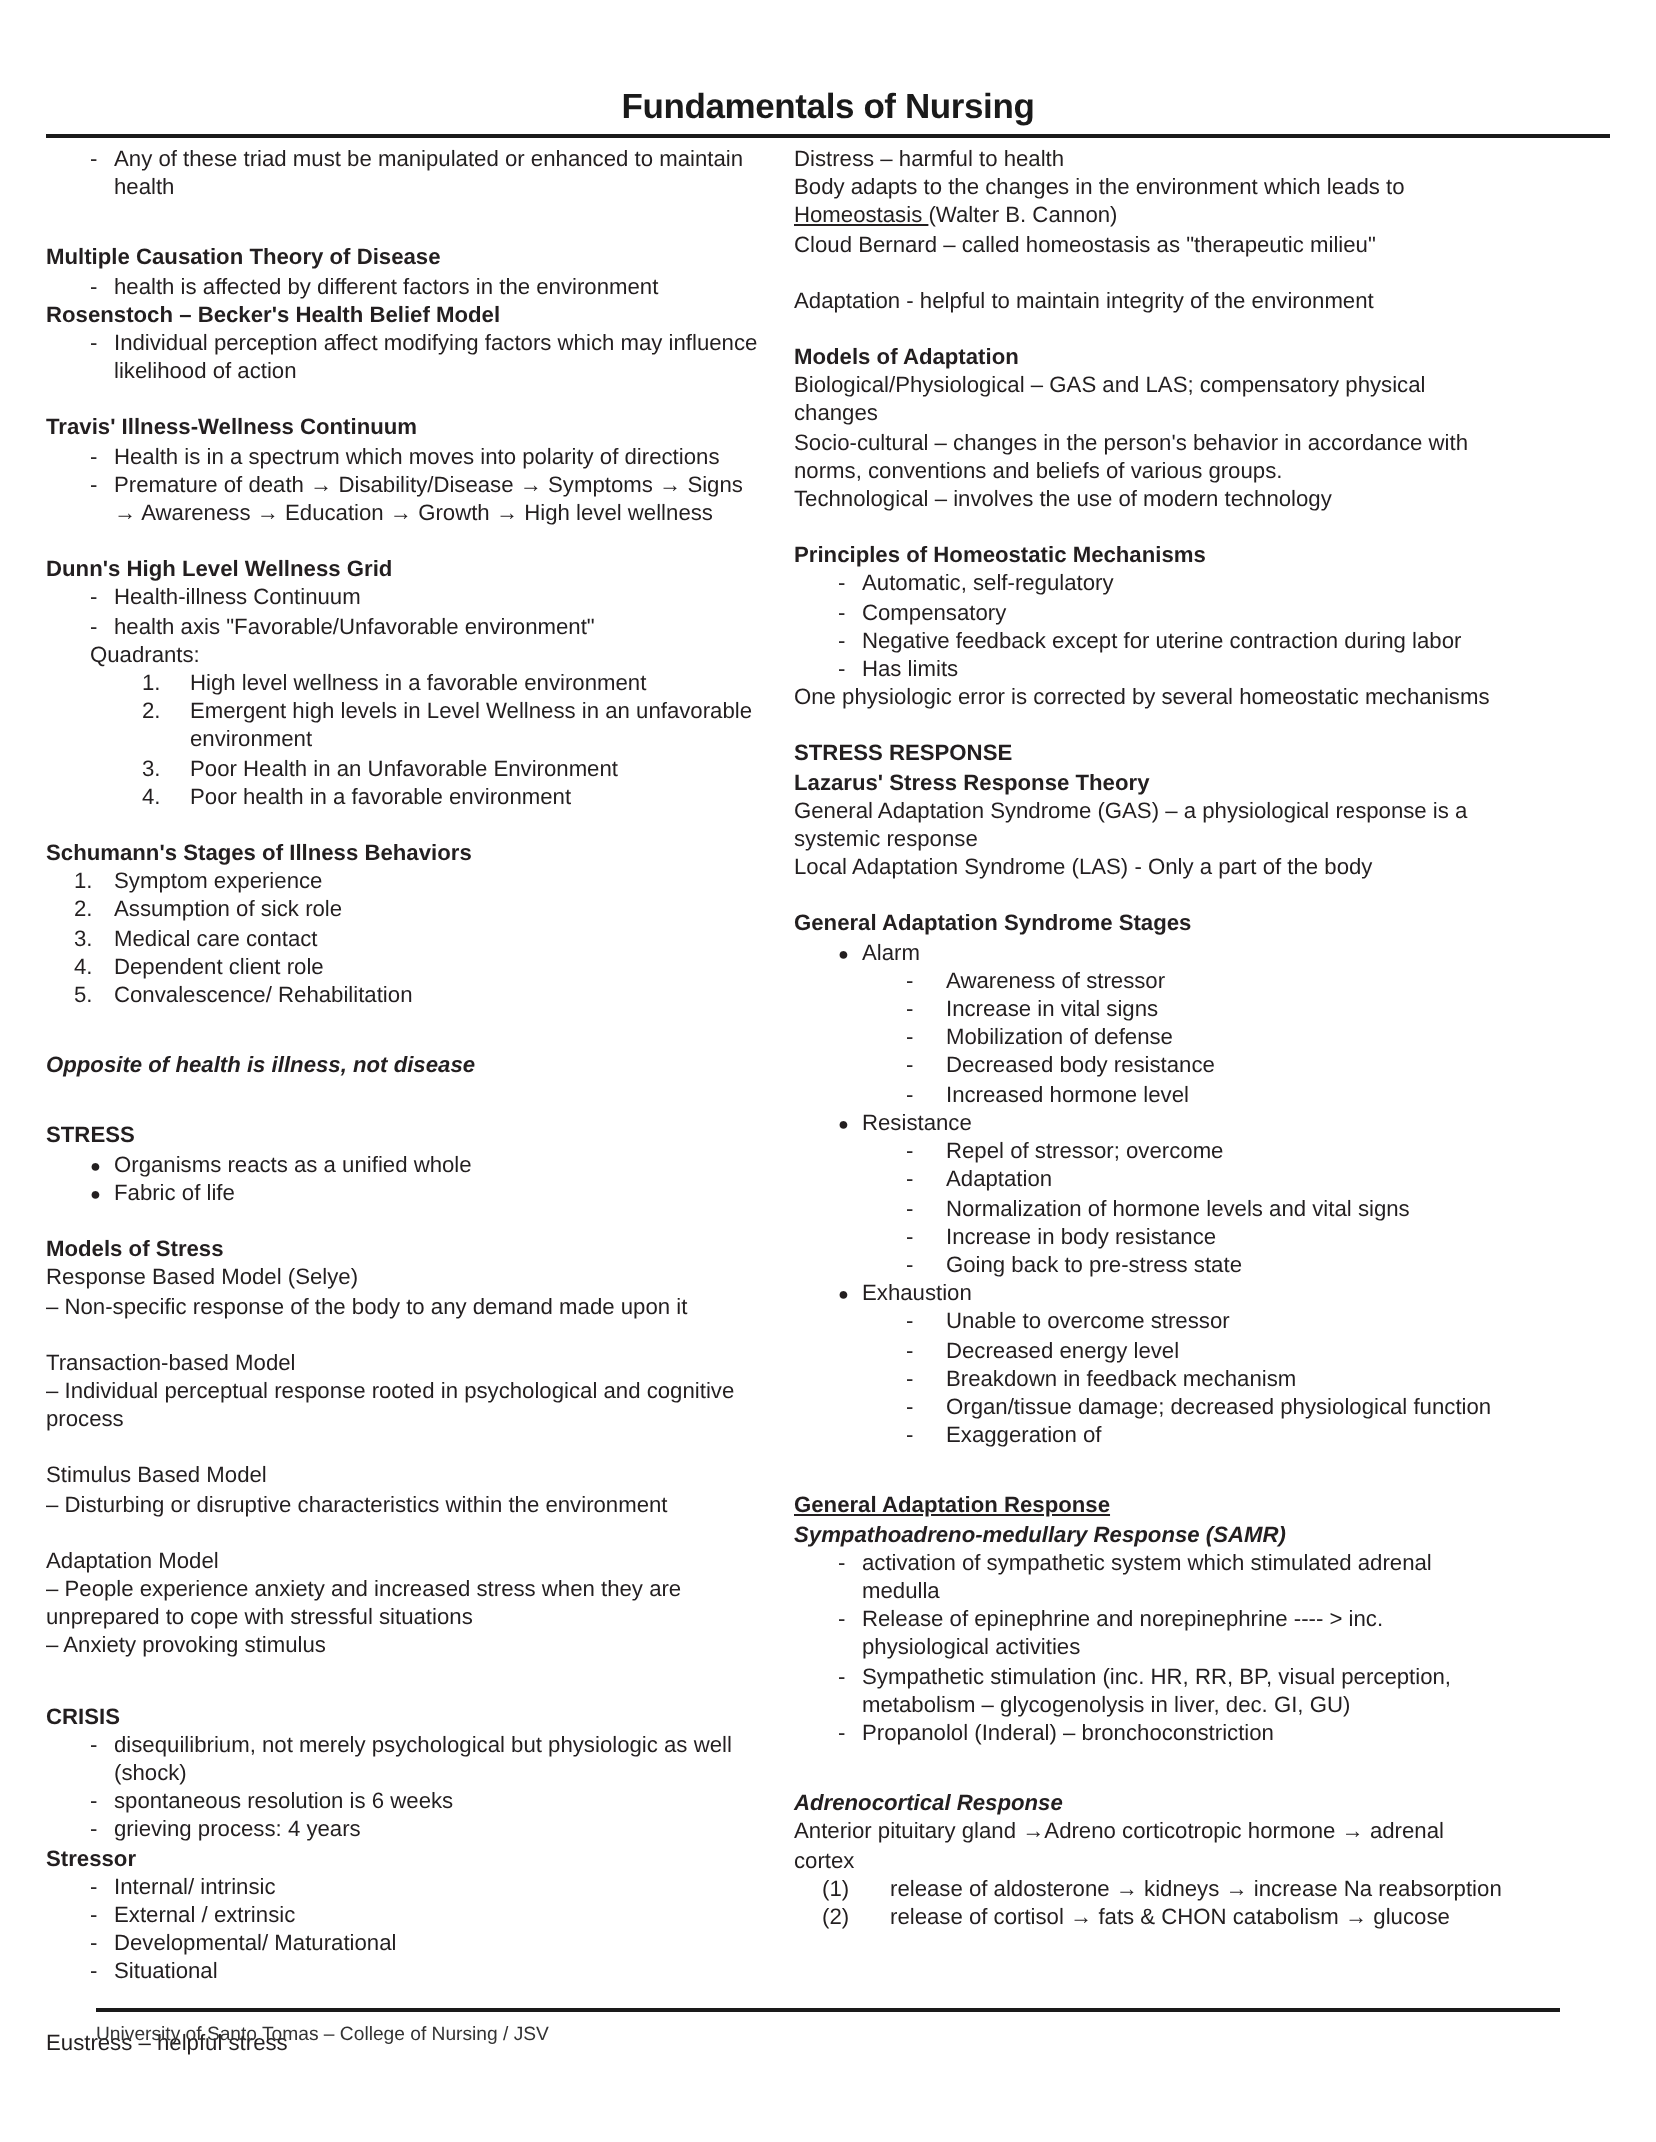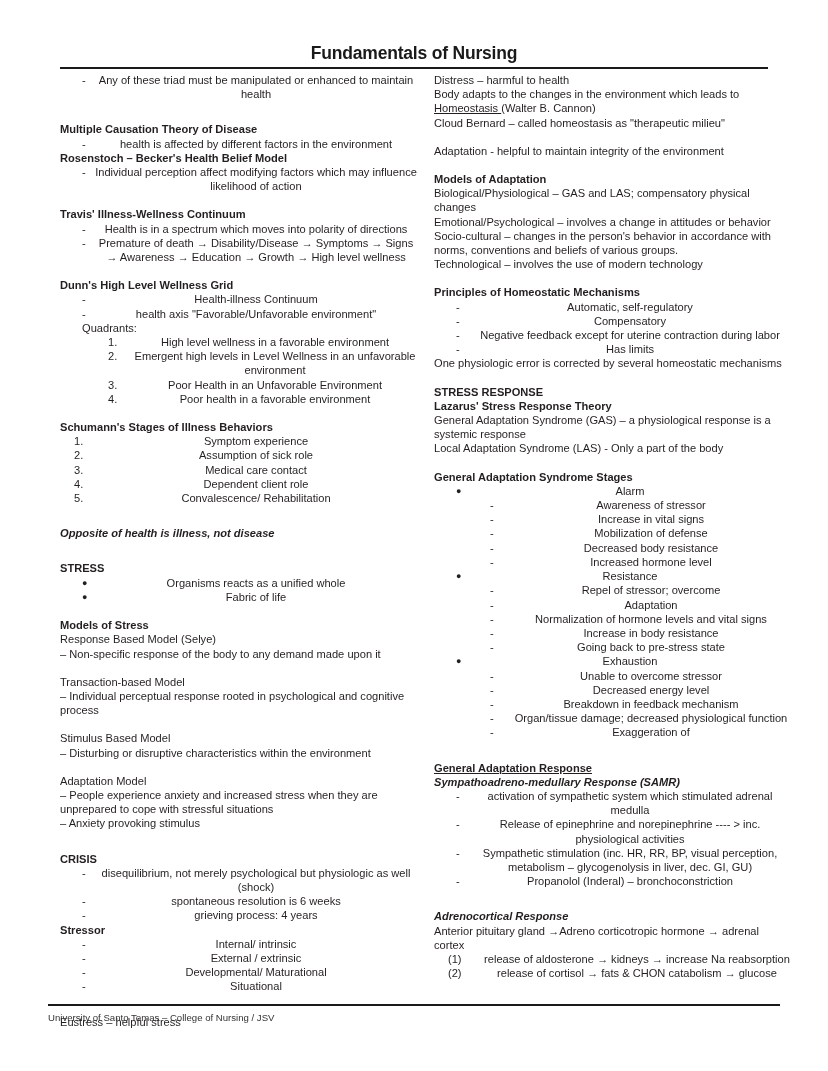--- a/index.html
+++ b/index.html
@@ -12,21 +12,21 @@
     height: 1071px;
     font-family: "Liberation Sans", sans-serif;
     color: #231f20;
     overflow: hidden;
   }
   .page {
     position: relative;
     width: 828px;
     height: 1071px;
     box-sizing: border-box;
-    padding: 0 60px;
+    padding: 0 23px;
   }
   .doc-title {
     text-align: center;
     font-size: 17.5px;
     font-weight: bold;
     letter-spacing: -0.2px;
     padding-top: 43px;
     padding-bottom: 3px;
     color: #1a1a1a;
   }
@@ -80,21 +80,20 @@
     display: flex;
     font-size: 11.1px;
     line-height: 14.2px;
   }
   .mark {
     flex: 0 0 auto;
     text-align: left;
   }
   .body-txt {
     flex: 1 1 auto;
-    text-align: center;
   }
   
   .lvl1 .mark { width: 34px; padding-left: 22px; box-sizing: border-box; }
   .lvl1 .body-txt { }
   .lvl-num .mark { width: 34px; padding-left: 14px; box-sizing: border-box; }
   .lvl-quad .mark { width: 60px; padding-left: 48px; box-sizing: border-box; }
   .lvl-quad .body-txt { padding-left: 12px; }
   .lvl-bullet .mark { width: 34px; padding-left: 22px; box-sizing: border-box; }
   .lvl-sub .mark { width: 70px; padding-left: 56px; box-sizing: border-box; }
   .lvl-sub .body-txt { padding-left: 6px; }
@@ -316,23 +315,20 @@
         <span class="it">Adaptation</span><span> - helpful to maintain integrity of the environment</span>
       </div>
 
       <div class="gap"></div>
 
       <div class="ln hd">Models of Adaptation</div>
       <div class="ln">
         <span class="it">Biological/Physiological</span><span> – GAS and LAS; compensatory physical changes</span>
       </div>
       <div class="ln">
-        <span class="it">Emotional/Psychological</span><span> – involves a change in attitudes or behavior</span>
-      </div>
-      <div class="ln">
         <span class="it">Socio-cultural</span><span> – changes in the person's behavior in accordance with norms, conventions and beliefs of various groups.</span>
       </div>
       <div class="ln">
         <span class="it">Technological</span><span> – involves the use of modern technology</span>
       </div>
 
       <div class="gap"></div>
 
       <div class="ln hd">Principles of Homeostatic Mechanisms</div>
       <div class="row lvl1">

